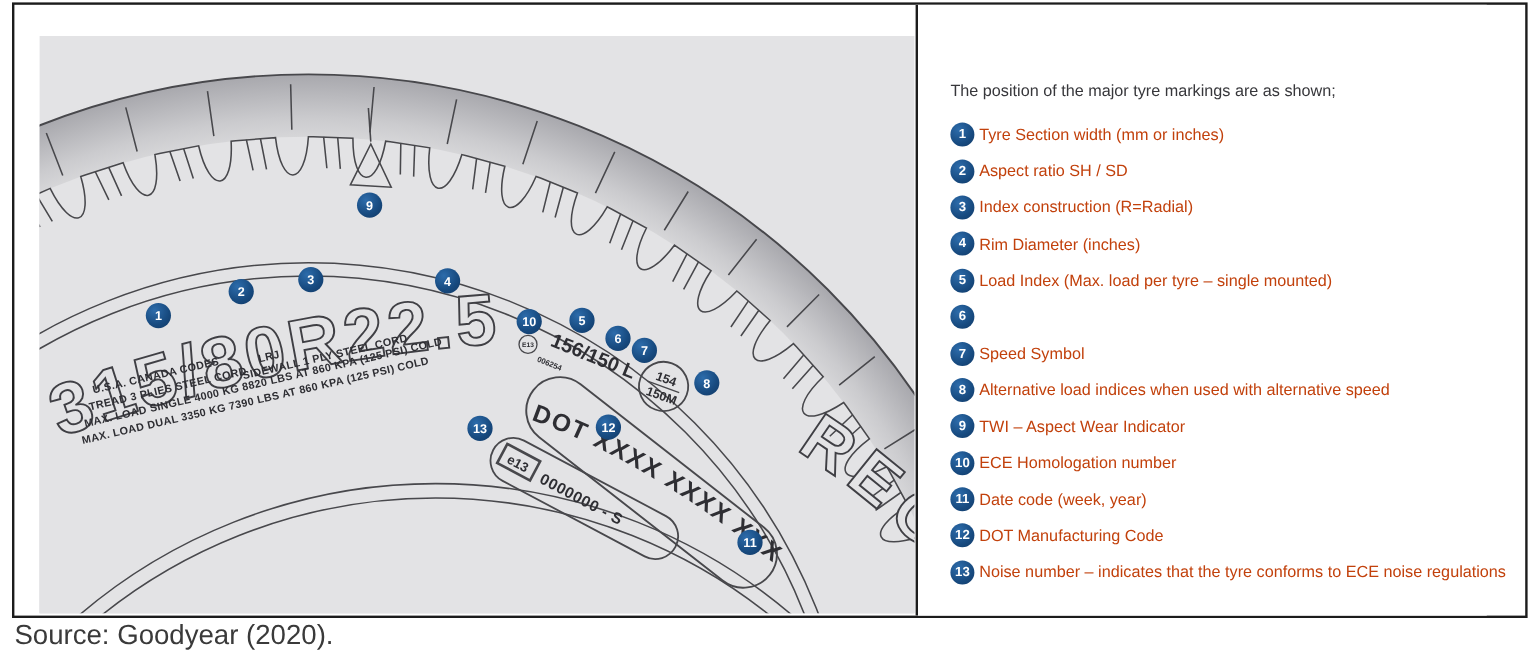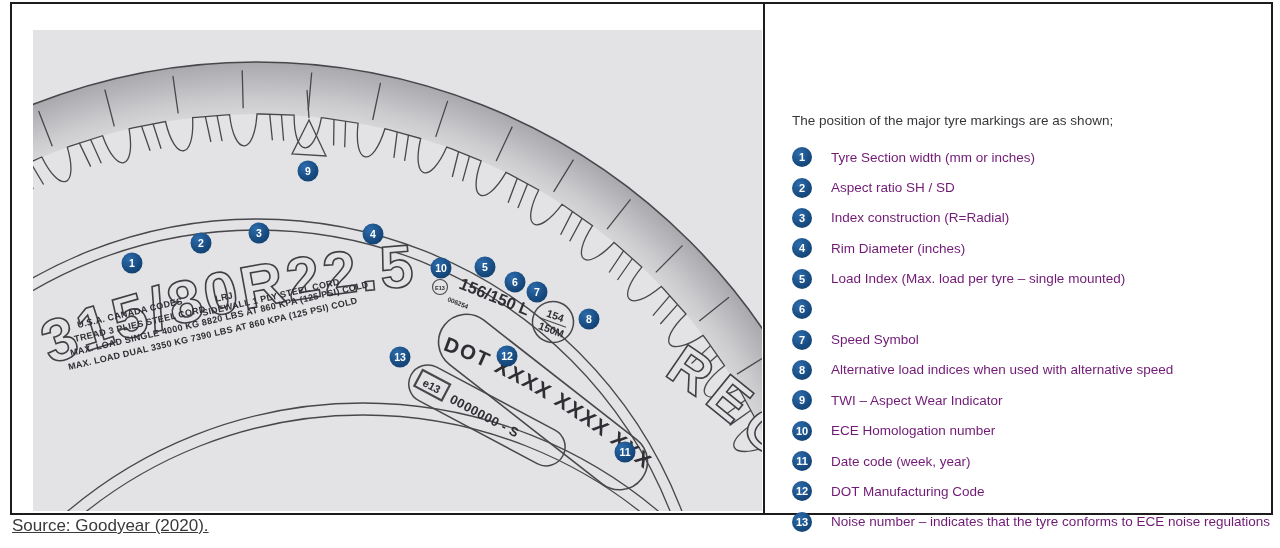--- a/index.html
+++ b/index.html
@@ -3,29 +3,29 @@
 <meta charset="utf-8">
 <style>
   html,body{margin:0;padding:0;background:#ffffff;width:1280px;height:548px;
     font-family:"Liberation Sans","DejaVu Sans",sans-serif;}
   .stage{position:relative;width:1280px;height:548px;overflow:hidden;background:#fff;}
   .figure{position:absolute;left:10px;top:2px;width:1263px;height:513px;
     border:2px solid #1c1c1c;background:#fff;box-sizing:border-box;}
   .tyre-box{position:absolute;left:21px;top:26px;width:729px;height:481px;background:#e3e3e5;}
   .tyre-box svg{display:block;}
   .legend{position:absolute;left:751px;top:0;bottom:0;width:476px;
-    border-left:2px solid #1c1c1c;background:#fff;padding:109px 0 0 27px;box-sizing:border-box;}
+    border-left:2px solid #1c1c1c;background:#fff;padding:64px 0 0 27px;box-sizing:border-box;}
   .legend-header{font-size:13.5px;color:#37373b;margin:0 0 14px 0;}
   .legend-list{list-style:none;margin:0;padding:0;}
   .legend-item{display:flex;align-items:center;height:30.4px;}
   .badge{flex:0 0 20px;width:20px;height:20px;border-radius:50%;
     background:radial-gradient(circle at 35% 30%, #2d6cab 0%, #174a7f 62%, #123a67 100%);
     color:#fff;font-size:11px;font-weight:bold;line-height:20px;text-align:center;}
-  .legend-label{font-size:13.5px;color:#701a75;margin-left:19px;white-space:nowrap;}
-  .source-note{position:absolute;left:12px;top:516px;font-size:17px;color:#3a3a3a;text-decoration:underline;}
+  .legend-label{font-size:13.5px;color:#c2410c;margin-left:4px;white-space:nowrap;}
+  .source-note{position:absolute;left:12px;top:516px;font-size:23px;color:#3a3a3a;}
   svg text{font-family:"Liberation Sans","DejaVu Sans",sans-serif;}
   .mold{font-weight:bold;fill:#2e2e33;}
   .outline-letters{font-weight:bold;fill:#e3e3e5;stroke:#3f3f44;stroke-width:1.6;}
   .thin{stroke:#48484c;fill:none;stroke-width:1.3;}
   .badge-svg{fill:url(#bgrad);}
   .badge-num{font-weight:bold;fill:#ffffff;font-size:10.5px;text-anchor:middle;}
 </style>
 </head>
 <body>
 

